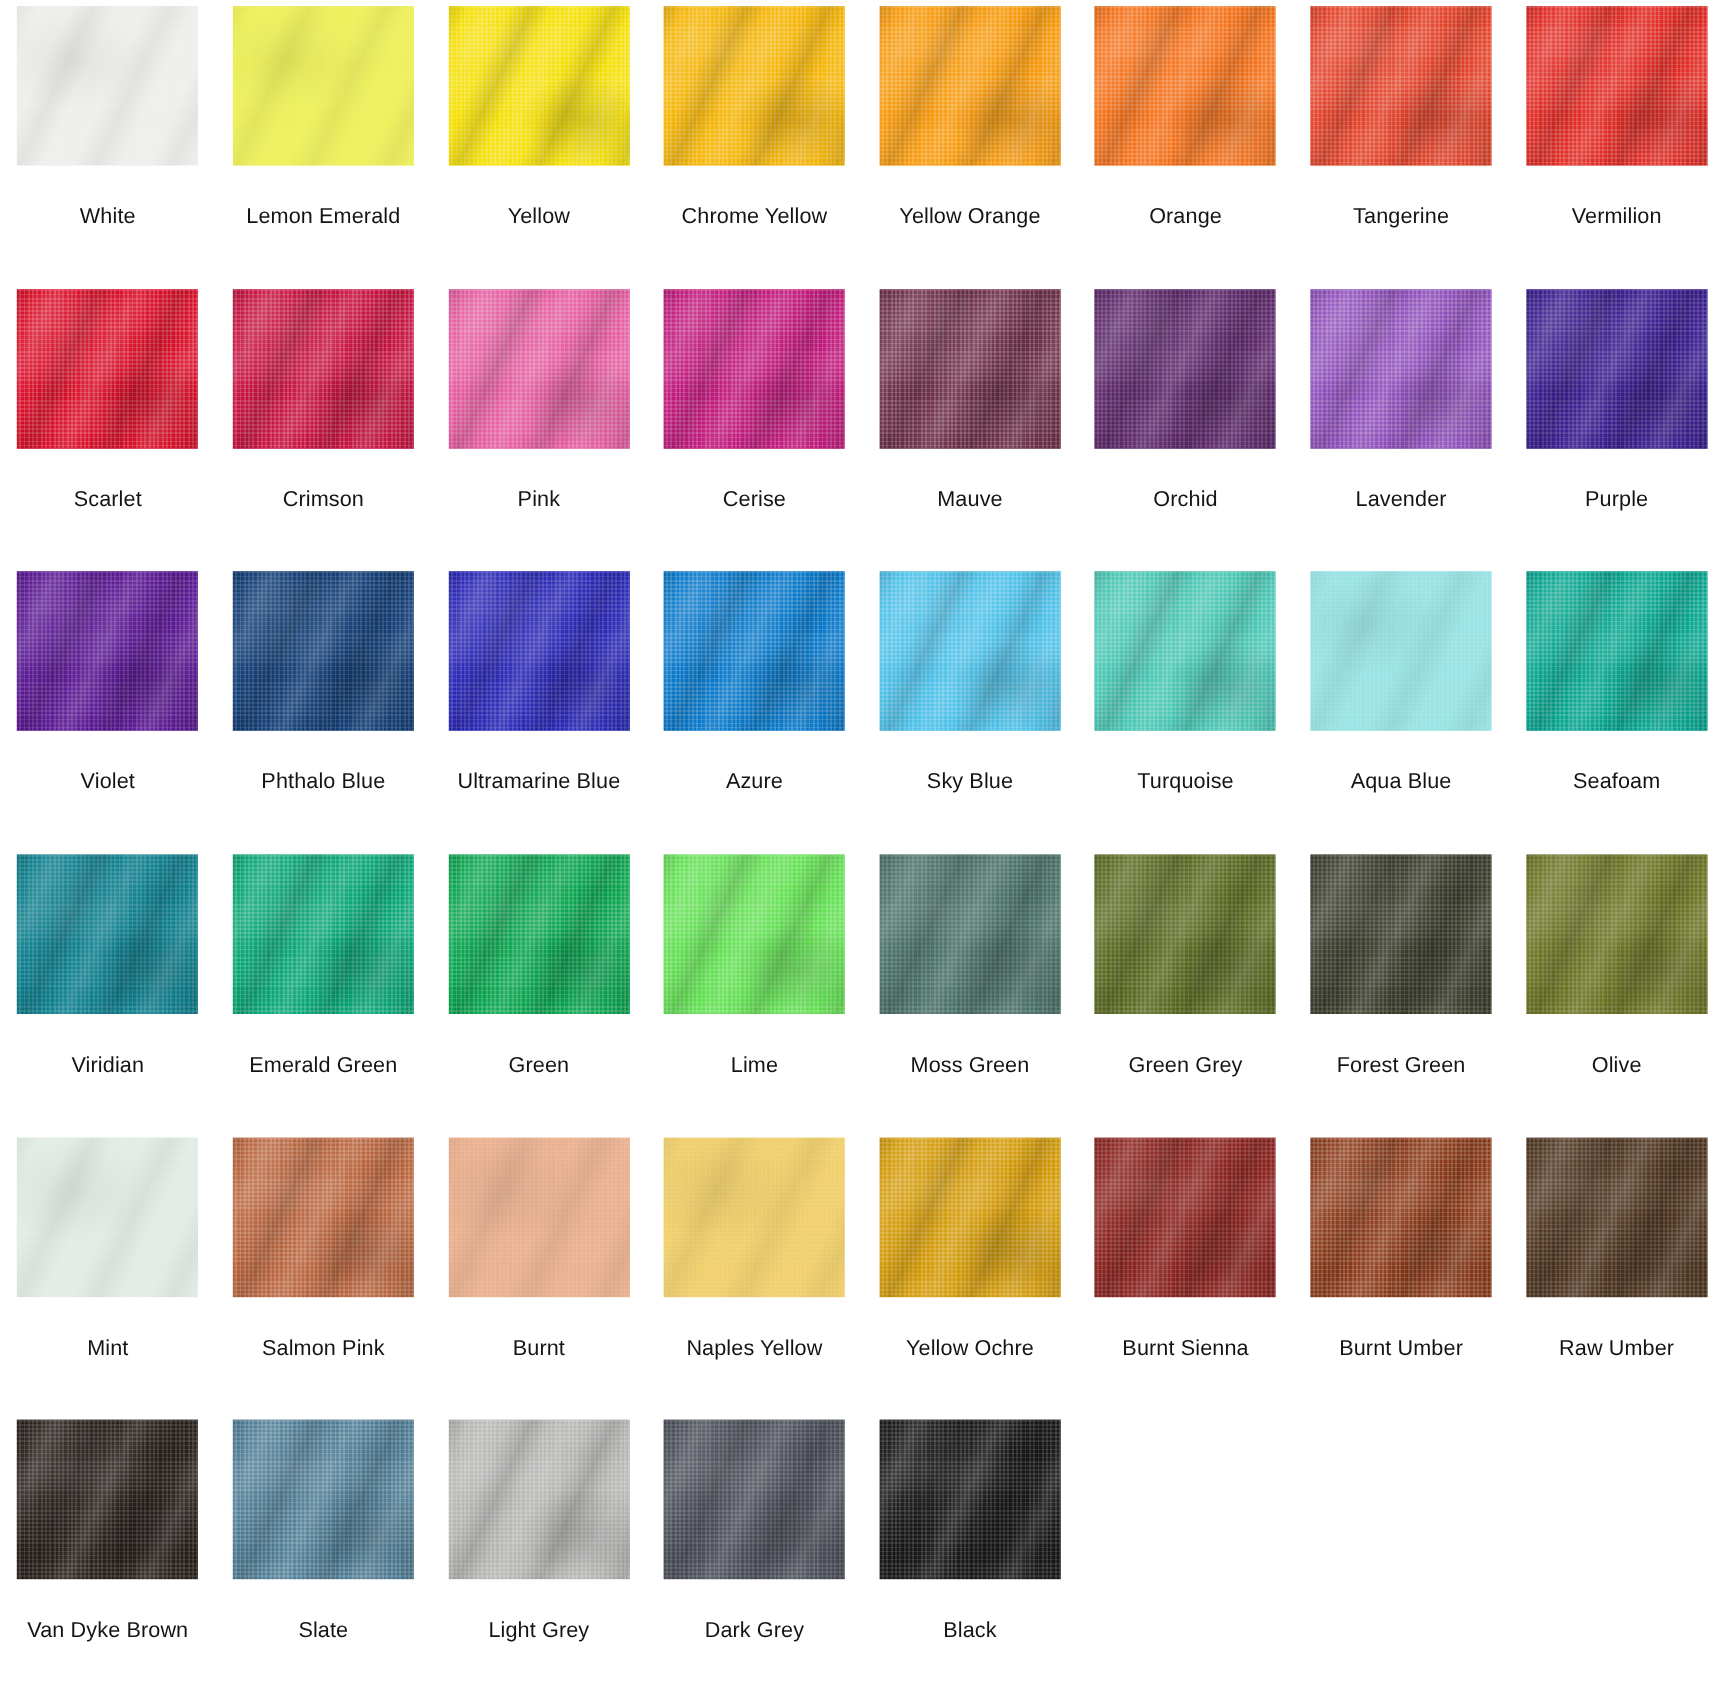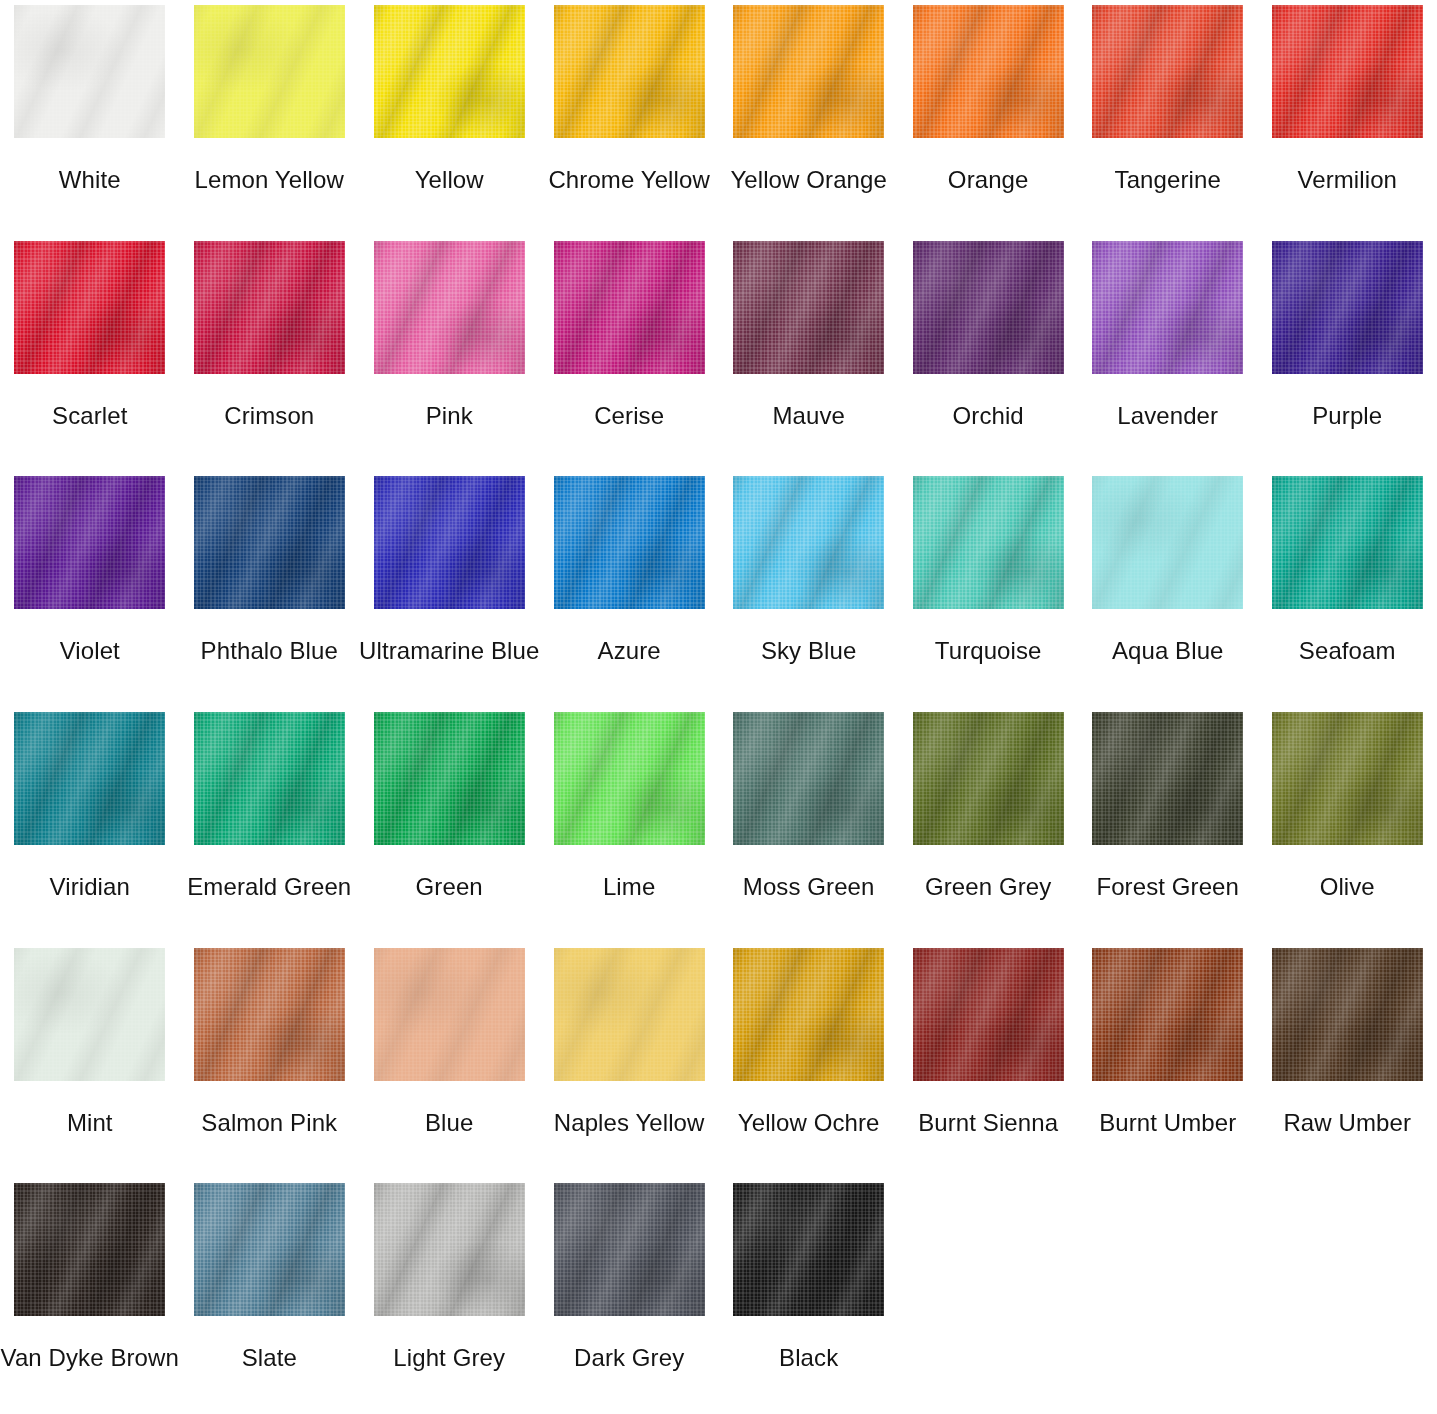--- a/index.html
+++ b/index.html
@@ -91,38 +91,38 @@
         rgba(0,0,0,0.00) 40px,
         rgba(0,0,0,0.05) 58px),
       radial-gradient(ellipse 60% 45% at 32% 34%, rgba(0,0,0,0.05), rgba(0,0,0,0.00) 70%);
   }
 
   
   .swatch-chip.deep::before { opacity: 0.42; }
 
   .swatch-label {
     margin-top: 27px;
-    font-size: 24px;
+    font-size: 18px;
     line-height: 30px;
     color: #141414;
     white-space: nowrap;
     letter-spacing: 0.1px;
   }
 </style>
 </head>
 <body>
 
 <div id="swatch-grid">
     <div class="swatch-cell">
       <div class="swatch-chip pale" title="White" style="background-color: rgb(238, 238, 236);"></div>
       <div class="swatch-label">White</div>
     </div>
     <div class="swatch-cell">
       <div class="swatch-chip pale" title="Lemon Yellow" style="background-color: rgb(238, 240, 90);"></div>
-      <div class="swatch-label">Lemon Yellow</div>
+      <div class="swatch-label">Lemon Emerald</div>
     </div>
     <div class="swatch-cell">
       <div class="swatch-chip" title="Yellow" style="background-color: rgb(245, 224, 7);"></div>
       <div class="swatch-label">Yellow</div>
     </div>
     <div class="swatch-cell">
       <div class="swatch-chip" title="Chrome Yellow" style="background-color: rgb(245, 182, 8);"></div>
       <div class="swatch-label">Chrome Yellow</div>
     </div>
     <div class="swatch-cell">
@@ -240,21 +240,21 @@
     <div class="swatch-cell">
       <div class="swatch-chip pale" title="Mint" style="background-color: rgb(226, 236, 227);"></div>
       <div class="swatch-label">Mint</div>
     </div>
     <div class="swatch-cell">
       <div class="swatch-chip" title="Salmon Pink" style="background-color: rgb(184, 100, 60);"></div>
       <div class="swatch-label">Salmon Pink</div>
     </div>
     <div class="swatch-cell">
       <div class="swatch-chip pale" title="Peach" style="background-color: rgb(234, 177, 144);"></div>
-      <div class="swatch-label">Blue</div>
+      <div class="swatch-label">Burnt</div>
     </div>
     <div class="swatch-cell">
       <div class="swatch-chip pale" title="Naples Yellow" style="background-color: rgb(240, 207, 108);"></div>
       <div class="swatch-label">Naples Yellow</div>
     </div>
     <div class="swatch-cell">
       <div class="swatch-chip" title="Yellow Ochre" style="background-color: rgb(211, 154, 7);"></div>
       <div class="swatch-label">Yellow Ochre</div>
     </div>
     <div class="swatch-cell">

